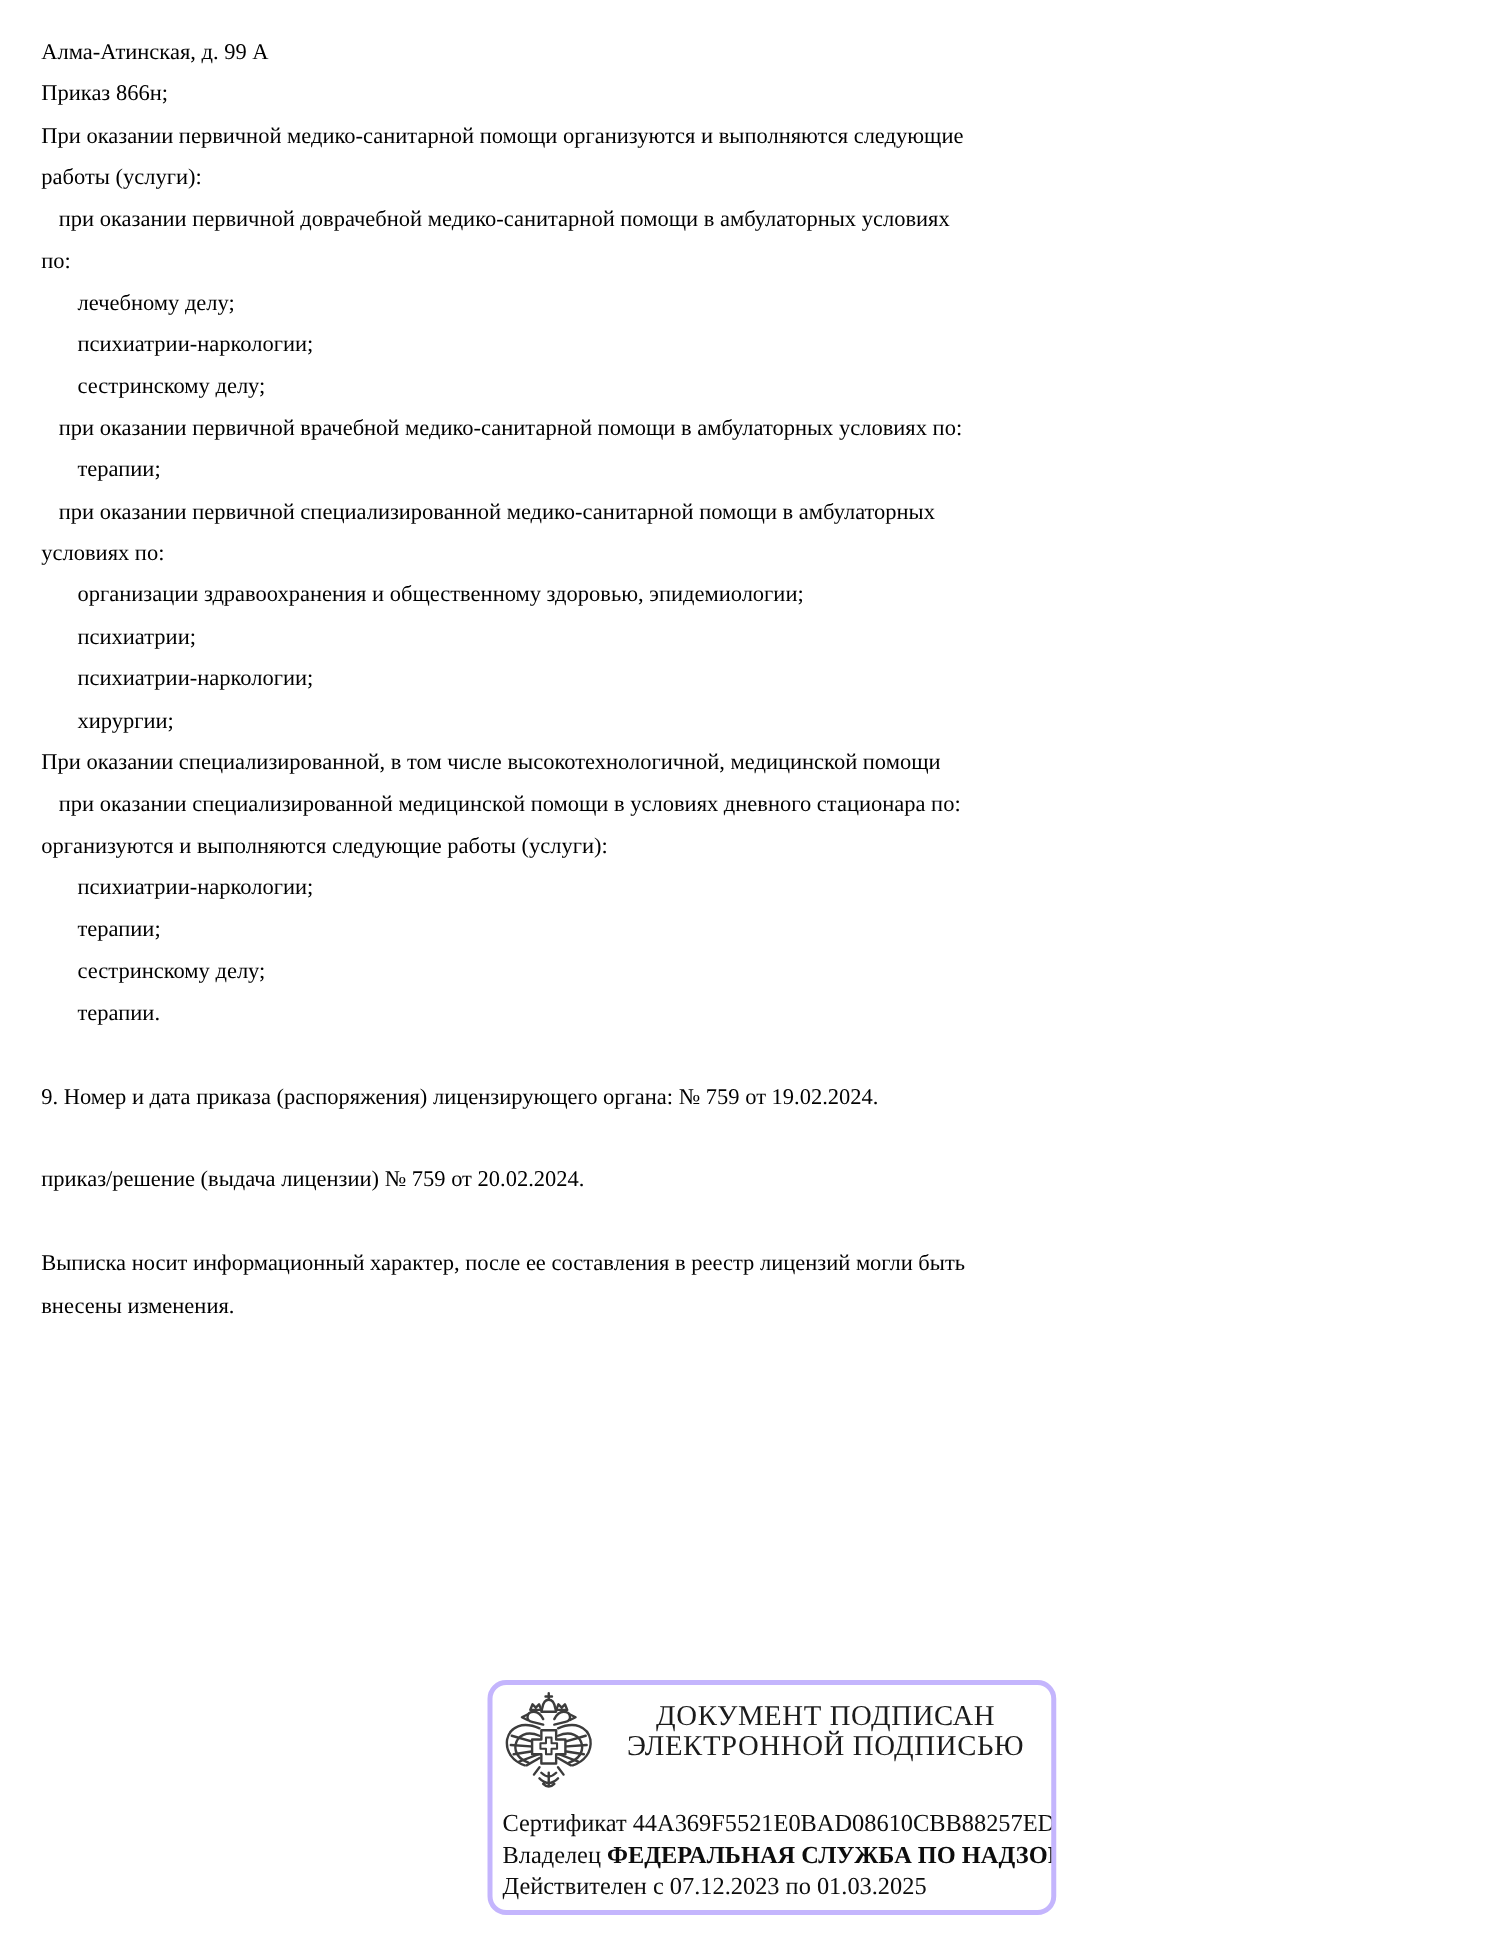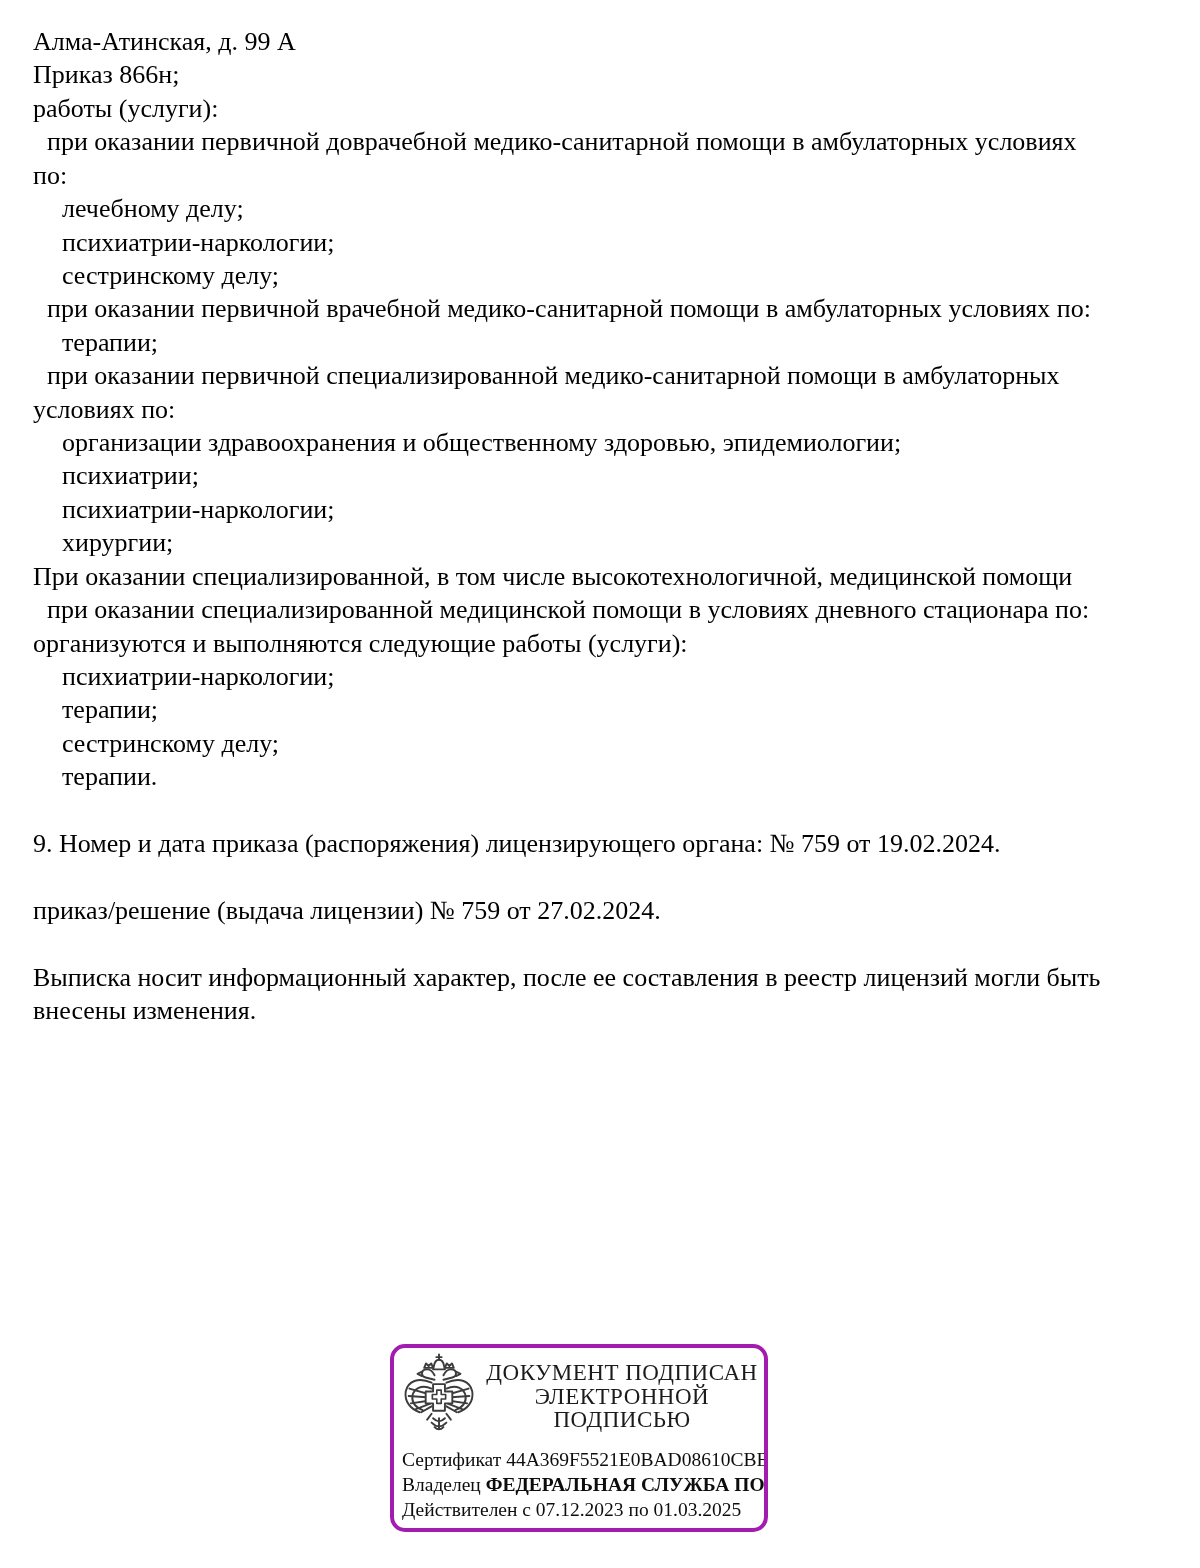--- a/index.html
+++ b/index.html
@@ -13,38 +13,38 @@
     background: #ffffff;
     font-family: "Liberation Serif", "DejaVu Serif", serif;
     color: #000000;
     overflow: hidden;
   }
   .doc-text {
     position: absolute;
     top: 25px;
     left: 33px;
     right: 18px;
-    font-size: 26px;
+    font-size: 18px;
     line-height: 33.42px;
   }
   .line {
     white-space: pre;
     min-height: 33.42px;
   }
   .indent-1 { padding-left: 14px; }
   .indent-2 { padding-left: 29px; }
 
   .stamp {
     position: absolute;
     left: 390px;
     top: 1344px;
-    width: 378px;
+    width: 455px;
     height: 188px;
     box-sizing: border-box;
-    border: 4px solid #a21caf;
+    border: 4px solid #c4b5fd;
     border-radius: 15px;
     background: #ffffff;
     overflow: hidden;
   }
   .stamp-header {
     display: flex;
     height: 96px;
     align-items: flex-start;
   }
   .stamp-emblem {
@@ -70,20 +70,21 @@
     color: #0d0d0d;
   }
   .owner-name { font-weight: bold; }
 </style>
 </head>
 <body>
 
 <div class="doc-text">
     <div class="line">Алма-Атинская, д. 99 А</div>
     <div class="line">Приказ 866н;</div>
+    <div class="line">При оказании первичной медико-санитарной помощи организуются и выполняются следующие</div>
     <div class="line">работы (услуги):</div>
     <div class="line indent-1">при оказании первичной доврачебной медико-санитарной помощи в амбулаторных условиях</div>
     <div class="line">по:</div>
     <div class="line indent-2">лечебному делу;</div>
     <div class="line indent-2">психиатрии-наркологии;</div>
     <div class="line indent-2">сестринскому делу;</div>
     <div class="line indent-1">при оказании первичной врачебной медико-санитарной помощи в амбулаторных условиях по:</div>
     <div class="line indent-2">терапии;</div>
     <div class="line indent-1">при оказании первичной специализированной медико-санитарной помощи в амбулаторных</div>
     <div class="line">условиях по:</div>
@@ -94,21 +95,21 @@
     <div class="line">При оказании специализированной, в том числе высокотехнологичной, медицинской помощи</div>
     <div class="line indent-1">при оказании специализированной медицинской помощи в условиях дневного стационара по:</div>
     <div class="line">организуются и выполняются следующие работы (услуги):</div>
     <div class="line indent-2">психиатрии-наркологии;</div>
     <div class="line indent-2">терапии;</div>
     <div class="line indent-2">сестринскому делу;</div>
     <div class="line indent-2">терапии.</div>
     <div class="line">&nbsp;</div>
     <div class="line">9. Номер и дата приказа (распоряжения) лицензирующего органа: № 759 от 19.02.2024.</div>
     <div class="line">&nbsp;</div>
-    <div class="line">приказ/решение (выдача лицензии) № 759 от 27.02.2024.</div>
+    <div class="line">приказ/решение (выдача лицензии) № 759 от 20.02.2024.</div>
     <div class="line">&nbsp;</div>
     <div class="line">Выписка носит информационный характер, после ее составления в реестр лицензий могли быть</div>
     <div class="line">внесены изменения.</div>
   </div>
 
 <div class="stamp">
   <div class="stamp-header">
     <div class="stamp-emblem">
       <svg width="74" height="86" viewBox="0 0 100 116" fill="none" stroke="#3c3c3c" stroke-width="2.6" stroke-linecap="round" stroke-linejoin="round">
 

